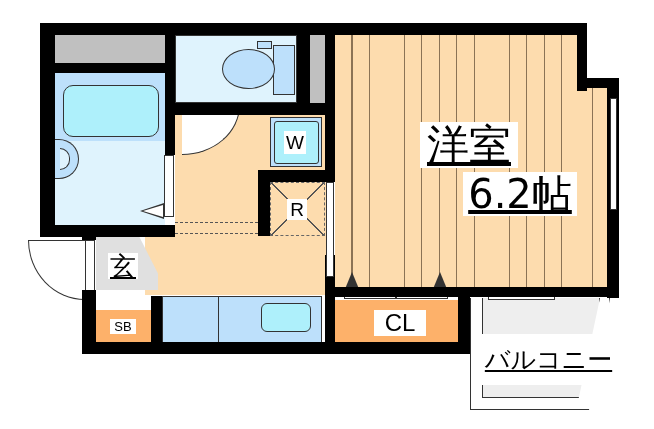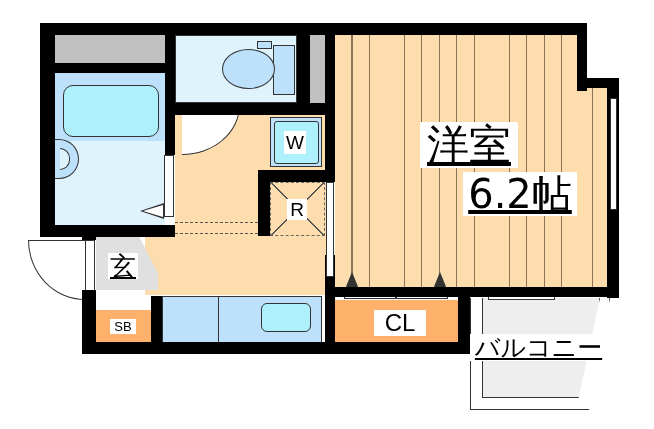--- a/index.html
+++ b/index.html
@@ -68,21 +68,21 @@
   <div class="abs" style="left:335px;top:300px;width:123px;height:42px;background:#fdb16a;"></div>
   <div class="label" style="left:374px;top:310px;width:44px;font-size:24px;padding:1px 4px;">CL</div>
   <div class="abs" style="left:344px;top:289px;width:52px;height:10px;background:#fff;border:1px solid #333;"></div>
   <div class="abs" style="left:396px;top:289px;width:52px;height:10px;background:#fff;border:1px solid #333;"></div>
   <div class="abs" style="left:345px;top:272px;width:0;height:0;border-left:7px solid transparent;border-right:7px solid transparent;border-bottom:17px solid #333;"></div>
   <div class="abs" style="left:433px;top:272px;width:0;height:0;border-left:7px solid transparent;border-right:7px solid transparent;border-bottom:17px solid #333;"></div>
 
   <div class="abs" style="left:470px;top:298px;width:140px;height:112px;border:1px solid #333;border-top:none;clip-path:polygon(0 0, 100% 0, 85% 100%, 0 100%);background:#fff;"></div>
   <div class="abs" style="left:482px;top:298px;width:118px;height:100px;background:#eeeeee;border:1px solid #333;border-top:none;clip-path:polygon(0 0, 100% 0, 82% 100%, 0 100%);"></div>
   <div class="abs" style="left:488px;top:290px;width:67px;height:10px;background:#fff;border:1px solid #333;"></div>
-  <div class="label jp" style="left:466px;top:334px;width:145px;font-size:25px;padding:1px 0;">バルコニー</div>
+  <div class="label jp" style="left:476px;top:334px;width:145px;font-size:25px;padding:13px 0;">バルコニー</div>
 
   <div class="abs wall" style="left:40px;top:23px;width:298px;height:12px;"></div>
   <div class="abs wall" style="left:325px;top:23px;width:262px;height:12px;"></div>
   <div class="abs wall" style="left:40px;top:23px;width:15px;height:212px;"></div>
   <div class="abs wall" style="left:40px;top:63px;width:125px;height:10px;"></div>
   <div class="abs wall" style="left:165px;top:23px;width:10px;height:132px;"></div>
   <div class="abs wall" style="left:40px;top:225px;width:135px;height:12px;"></div>
   <div class="abs wall" style="left:175px;top:103px;width:160px;height:12px;"></div>
   <div class="abs wall" style="left:297px;top:35px;width:13px;height:70px;"></div>
   <div class="abs wall" style="left:325px;top:23px;width:10px;height:150px;"></div>

